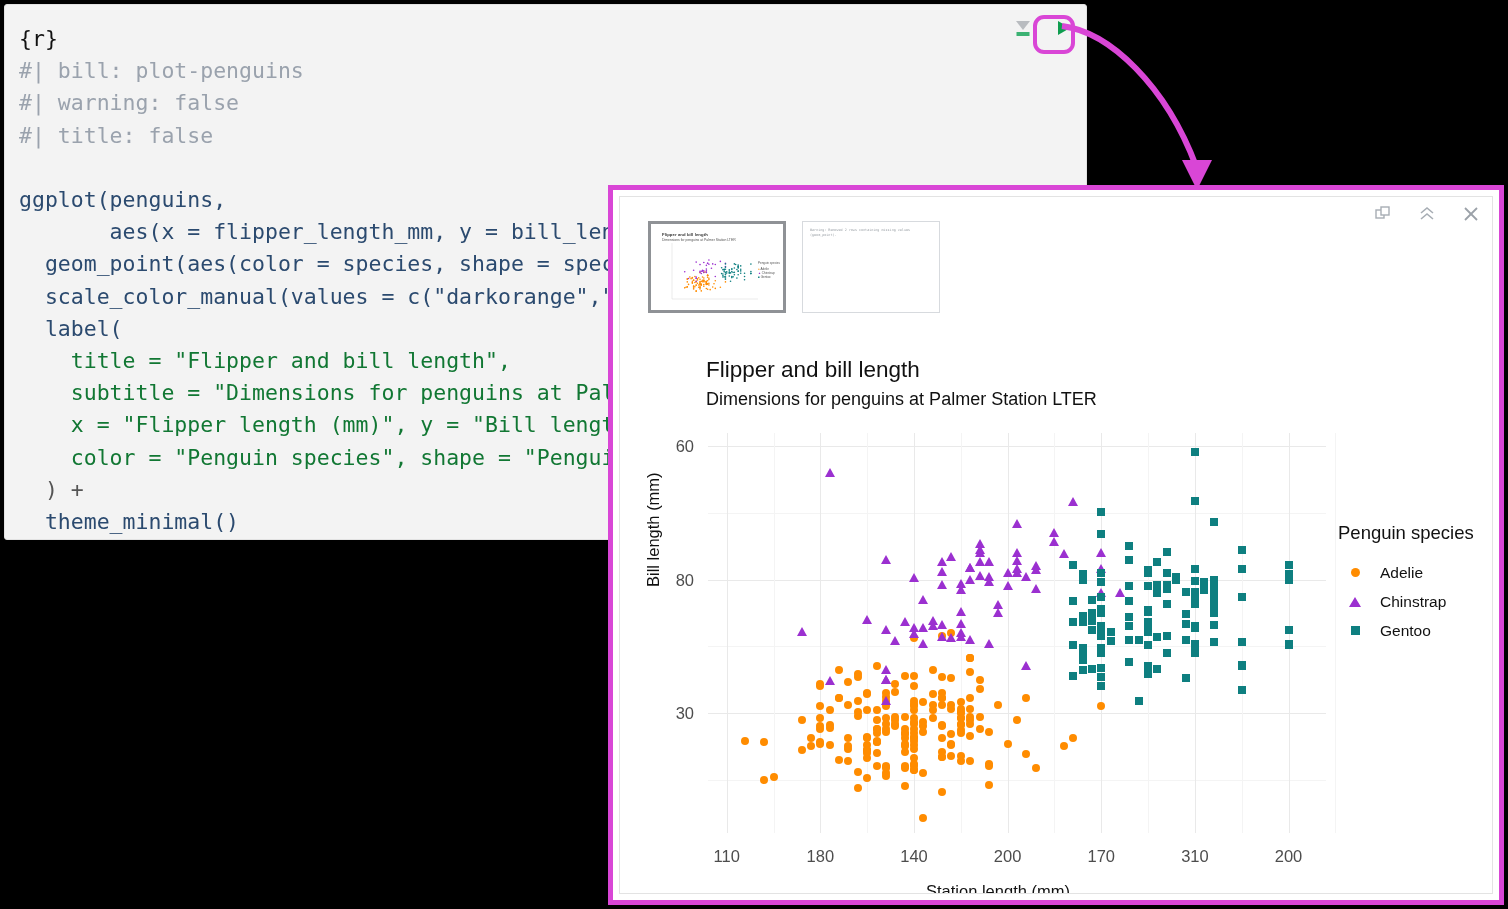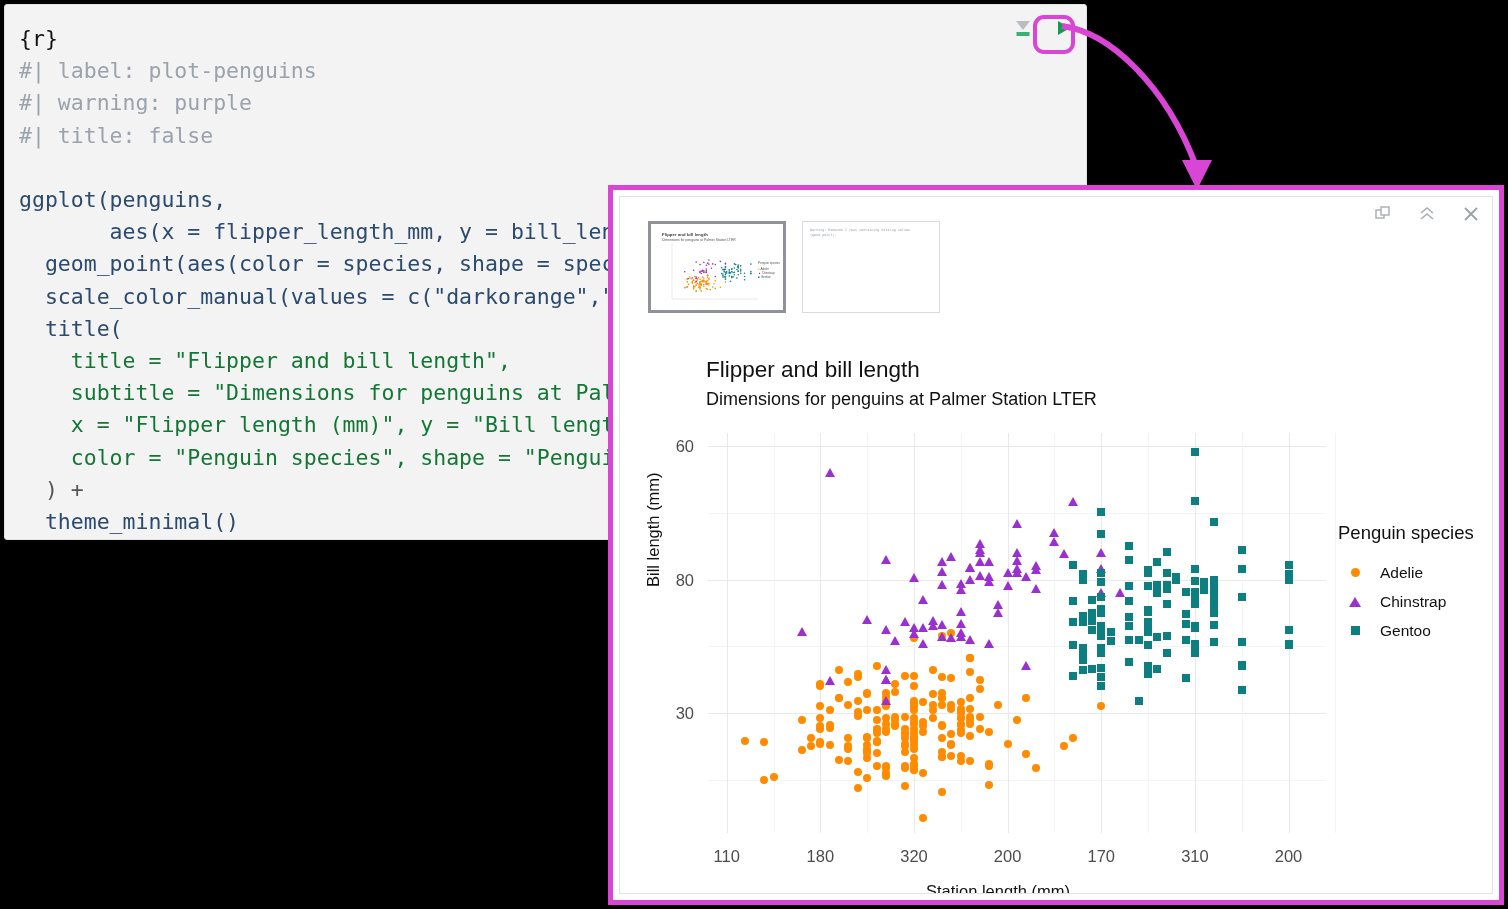--- a/index.html
+++ b/index.html
@@ -95,29 +95,29 @@
     </div>
     <div class="tb-btn" id="run-cell-btn">
       <svg width="22" height="22" viewBox="0 0 22 22">
         <polygon points="6,4 18,11 6,18" fill="#0f9d4f"></polygon>
       </svg>
     </div>
   </div>
   <div id="run-cell-highlight"></div>
 
   <div id="code-text"><span class="c-plain">{r}</span>
-<span class="c-meta">#| label: plot-penguins</span>
-<span class="c-meta">#| warning: purple</span>
+<span class="c-meta">#| bill: plot-penguins</span>
+<span class="c-meta">#| warning: false</span>
 <span class="c-meta">#| title: false</span>
 
 <span class="c-fn">ggplot(penguins,</span>
 <span class="c-fn">       aes(x = flipper_length_mm, y = bill_length_mm)) +</span>
 <span class="c-fn">  geom_point(aes(color = species, shape = species)) +</span>
 <span class="c-fn">  scale_color_manual(values = c("darkorange","purple","cyan4")) +</span>
-<span class="c-fn">  title(</span>
+<span class="c-fn">  label(</span>
 <span class="c-str">    title = "Flipper and bill length",</span>
 <span class="c-str">    subtitle = "Dimensions for penguins at Palmer Station LTER",</span>
 <span class="c-str">    x = "Flipper length (mm)", y = "Bill length (mm)",</span>
 <span class="c-str">    color = "Penguin species", shape = "Penguin species"</span>
 <span class="c-punc">  ) +</span>
 <span class="c-fn">  theme_minimal()</span></div>
 </div>
 
 <svg id="arrow-svg">
   <path d="M 22,8 C 70,14 126,68 156,148" stroke="#d946d6" stroke-width="6" fill="none"></path>
@@ -382,21 +382,21 @@
             <div class="grid-minor" style="left: 252.818px; top: 0px; width: 1px; height: 400px;"></div>
             <div class="grid-minor" style="left: 346.455px; top: 0px; width: 1px; height: 400px;"></div>
             <div class="grid-minor" style="left: 440.091px; top: 0px; width: 1px; height: 400px;"></div>
             <div class="grid-minor" style="left: 533.727px; top: 0px; width: 1px; height: 400px;"></div>
             <div class="grid-minor" style="left: 627.364px; top: 0px; width: 1px; height: 400px;"></div>
             <div class="grid-major" style="left: 18.7273px; top: 0px; width: 1px; height: 400px;"></div>
             <div class="xtick" style="left: 18.7273px;">110</div>
             <div class="grid-major" style="left: 112.364px; top: 0px; width: 1px; height: 400px;"></div>
             <div class="xtick" style="left: 112.364px;">180</div>
             <div class="grid-major" style="left: 206px; top: 0px; width: 1px; height: 400px;"></div>
-            <div class="xtick" style="left: 206px;">320</div>
+            <div class="xtick" style="left: 206px;">140</div>
             <div class="grid-major" style="left: 299.636px; top: 0px; width: 1px; height: 400px;"></div>
             <div class="xtick" style="left: 299.636px;">200</div>
             <div class="grid-major" style="left: 393.273px; top: 0px; width: 1px; height: 400px;"></div>
             <div class="xtick" style="left: 393.273px;">170</div>
             <div class="grid-major" style="left: 486.909px; top: 0px; width: 1px; height: 400px;"></div>
             <div class="xtick" style="left: 486.909px;">310</div>
             <div class="grid-major" style="left: 580.545px; top: 0px; width: 1px; height: 400px;"></div>
             <div class="xtick" style="left: 580.545px;">200</div>
             <div class="pt adelie" style="left: 121.727px; top: 292px;"></div>
             <div class="pt adelie" style="left: 168.545px; top: 286.667px;"></div>

